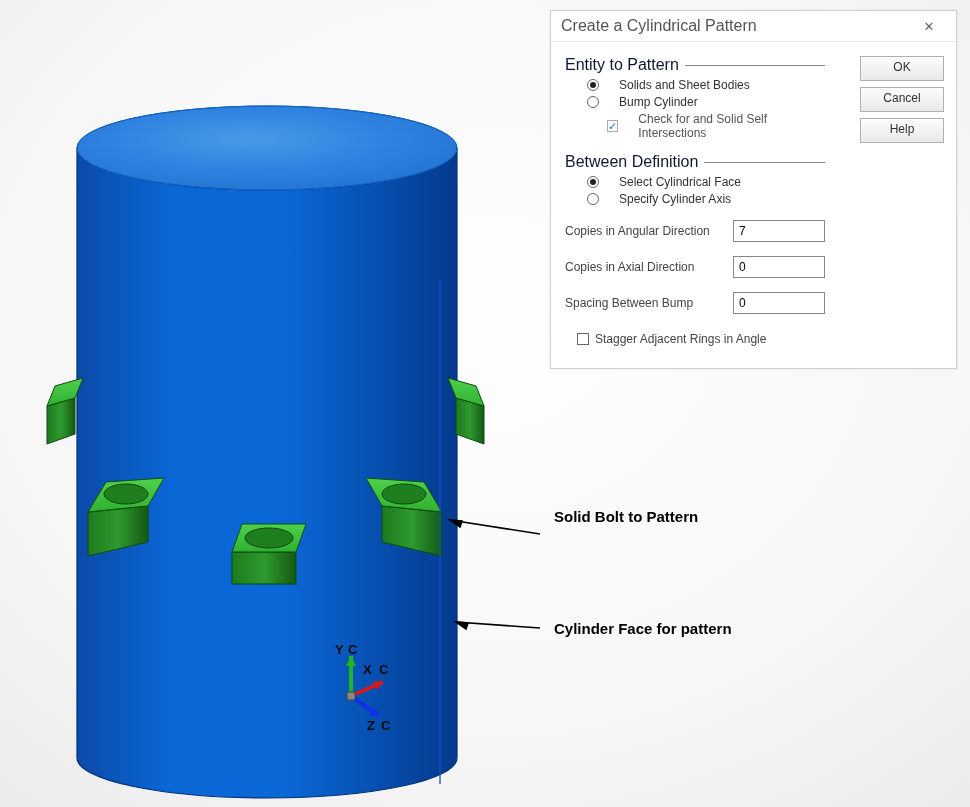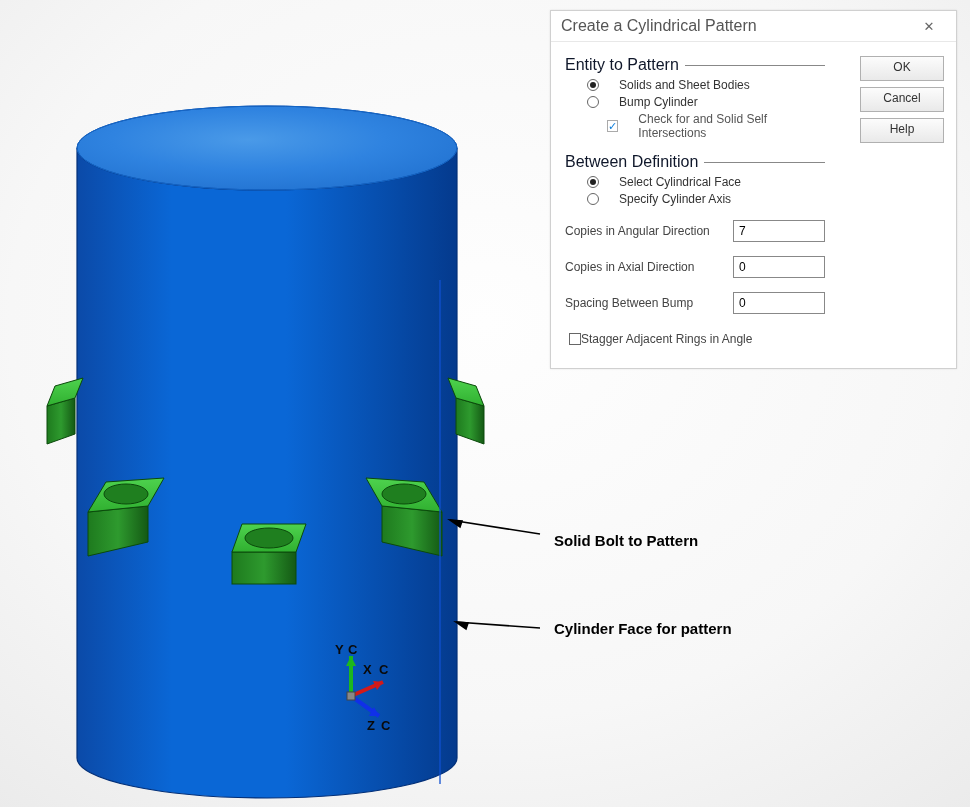--- a/index.html
+++ b/index.html
@@ -109,22 +109,22 @@
   .field-row input {
     width: 80px;
     height: 18px;
     border:1px solid #888;
     font-family:inherit;
     font-size:12px;
     padding: 1px 5px;
   }
   .section-gap { height:10px; }
   .stagger-row {
-    display:flex; align-items:center; 
-    margin: 18px 0 4px 4px;
+    display:flex; align-items:center; gap:6px;
+    margin: 18px 0 4px 12px;
     color:#444;
   }
   .annotation {
     position:absolute;
     font-family: Arial, sans-serif;
     font-weight: bold;
     font-size:15px;
     color:#000;
   }
   .arrow-line {
@@ -239,21 +239,21 @@
 
       <line x1="0" y1="0" x2="28" y2="20" stroke="#1030e8" stroke-width="4"></line>
       <polygon points="28,20 18,20 23,11" fill="#1030e8"></polygon>
       <text x="16" y="34" class="axis-label">Z</text>
       <text x="30" y="34" class="axis-label">C</text>
 
       <rect x="-4" y="-4" width="8" height="8" fill="#888" stroke="#444"></rect>
     </g>
   </svg>
 
-  <div class="annotation" style="left:554px; top:532px;">Solid Bolt to Pattern</div>
+  <div class="annotation" style="left:554px; top:508px;">Solid Bolt to Pattern</div>
   <div class="annotation" style="left:554px; top:620px;">Cylinder Face for pattern</div>
 
 </div>
 
 <div class="dialog">
   <div class="titlebar">
     <div class="title">Create a Cylindrical Pattern</div>
     <div class="close">✕</div>
   </div>
   <div class="dlg-body">

